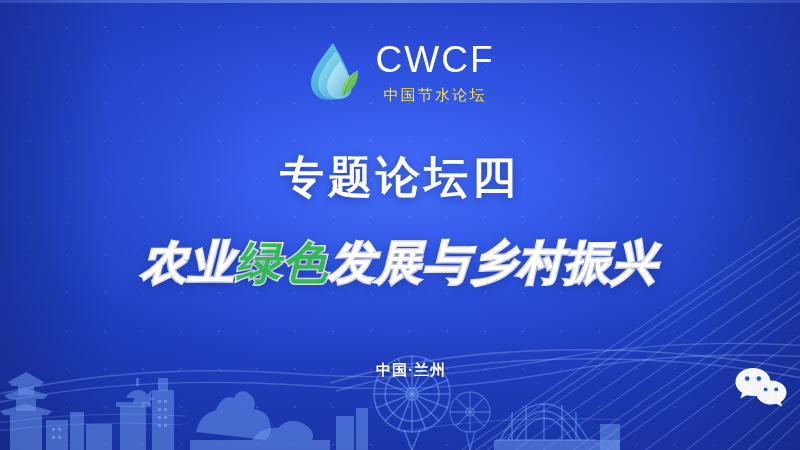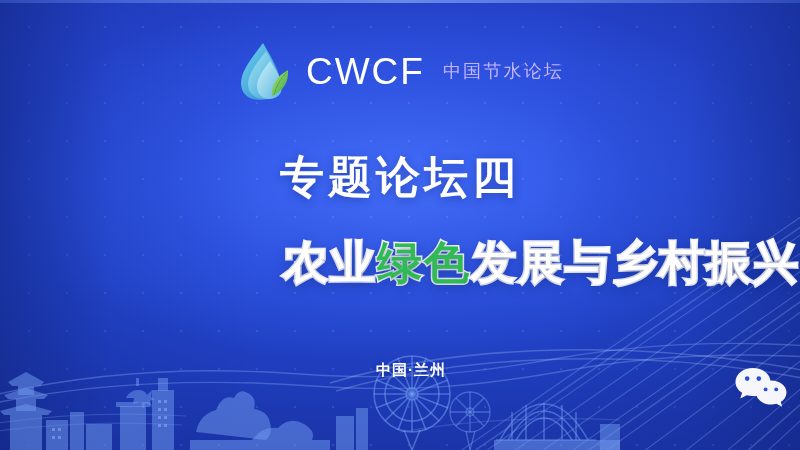--- a/index.html
+++ b/index.html
@@ -82,28 +82,28 @@
   .skyline svg { width:100%; height:100%; display:block; }
 
   
   .logo-row {
     position:absolute; left:0; right:0; top:40px;
     display:flex; align-items:center; justify-content:center; gap:14px;
   }
   .logo-mark { width:56px; height:62px; flex:0 0 auto; }
   .logo-mark svg { width:100%; height:100%; display:block; }
 
-  .logo-words { display:flex; flex-direction:row; align-items:center; gap:18px; }
+  .logo-words { display:flex; flex-direction:column; align-items:center; gap:9px; }
   .logo-cwcf {
     font-family:"Liberation Sans", sans-serif;
     font-size:37px; letter-spacing:2px; font-weight:400;
     color:#ffffff; line-height:1;
   }
   .logo-cn {
-    font-size:18px; letter-spacing:2.2px; color:#c4b5fd;
+    font-size:15px; letter-spacing:2.2px; color:#fde047;
     line-height:1; font-weight:400;
   }
 
   .main-title {
     font-size:40px; font-weight:bold; color:#ffffff;
     letter-spacing:3px; line-height:1;
     text-shadow:0 2px 10px rgba(10,30,110,.45);
     margin-left:10px;
   }
 
@@ -112,24 +112,25 @@
     position:absolute; left:0; right:0; top:148px;
     text-align:center;
     font-size:44px; font-weight:bold; color:#ffffff;
     letter-spacing:4px;
     text-shadow:0 2px 10px rgba(10,30,110,.45);
   }
 
   
   .headline {
     position:absolute; left:0; right:0; top:233px;
-    text-align:right;
+    text-align:center;
     font-size:45px; font-weight:bold;
     letter-spacing:2px;
     white-space:nowrap;
+    font-style:italic;
   }
   .headline .seg {
     color:#ffffff;
     -webkit-text-stroke:3px #ffffff;
     paint-order:stroke fill;
     text-shadow:0 3px 12px rgba(8,26,100,.5);
   }
   .headline .seg.green { color:#2fba55; }
 
   

